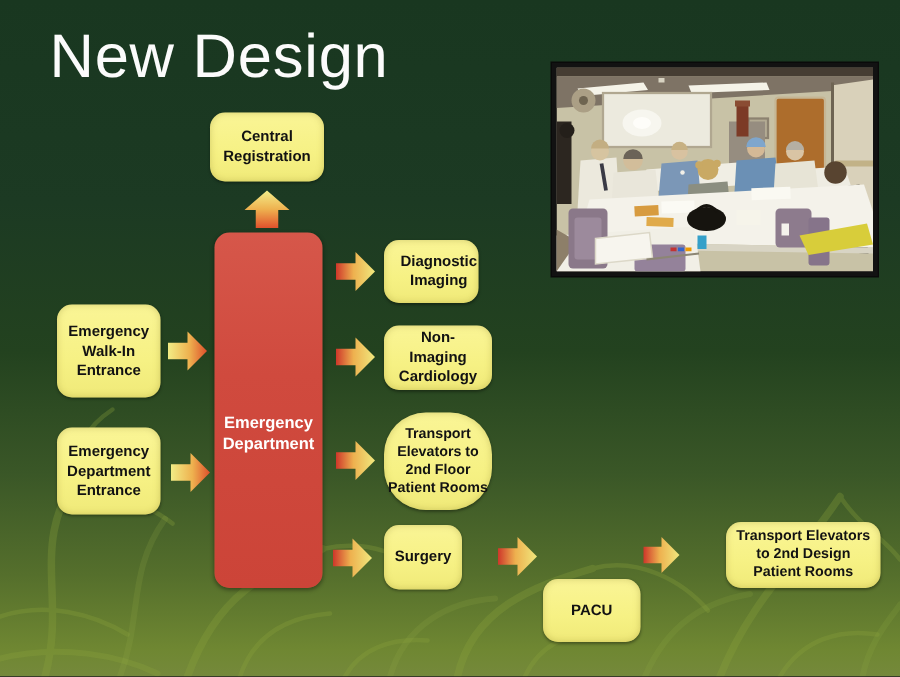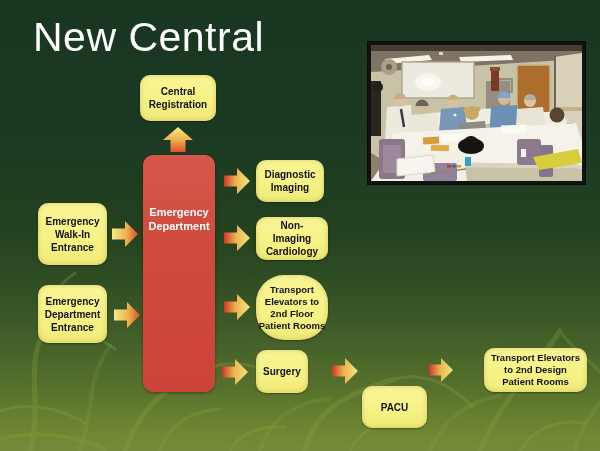--- a/index.html
+++ b/index.html
@@ -25,28 +25,28 @@
     color:#121212;font-weight:700;text-align:center;
   }
   .node span{display:block;}
   .fs10{font-size:10px;line-height:13px;}
   .fs95{font-size:9.5px;line-height:12px;}
   .center-node{
     position:absolute;left:143px;top:155px;width:72px;height:237px;
     background:linear-gradient(180deg,#d6574a 0%,#d04a3e 40%,#cc4438 100%);
     border-radius:10px;box-shadow:0 1px 3px rgba(0,0,0,.4);
     color:#ffffff;font-weight:700;font-size:11px;line-height:14px;text-align:center;
-    box-sizing:border-box;padding-top:50px;
+    box-sizing:border-box;padding-top:120px;
   }
   .arrows{position:absolute;left:0;top:0;width:600px;height:451px;pointer-events:none;}
   
   .n-central{left:140px;top:75px;width:76px;height:46px;}
   .n-walkin{left:38px;top:203px;width:69px;height:62px;}
   .n-ambulance{left:38px;top:285px;width:69px;height:58px;}
-  .n-diagnostic{left:256px;top:160px;width:68px;height:42px;}
+  .n-diagnostic{left:256px;top:160px;width:53px;height:42px;padding-left:10px;}
   .n-cardiology{left:256px;top:217px;width:72px;height:43px;}
   .n-transport{left:256px;top:275px;width:72px;height:65px;border-radius:28px;}
   .n-surgery{left:256px;top:350px;width:52px;height:43px;}
   .n-pacu{left:362px;top:350px;width:65px;height:42px;margin-top:36px;}
   .n-transport-right{left:455px;top:348px;width:103px;height:44px;margin-left:29px;}
 </style>
 </head>
 <body>
 
 <div class="slide">
@@ -70,21 +70,21 @@
       <path d="M230,190 C240,172 260,164 285,166" stroke-width="3"></path>
     </g>
     <g stroke="#93ab46" fill="none" stroke-linecap="round" opacity="0.18">
       <path d="M80,190 C95,150 85,120 110,85" stroke-width="4"></path>
       <path d="M260,190 C270,155 300,140 330,138" stroke-width="4"></path>
       <path d="M430,190 C445,155 470,140 500,135" stroke-width="4"></path>
       <path d="M575,190 C580,165 595,150 600,142" stroke-width="4"></path>
     </g>
   </svg>
 
-  <h1 class="title">New Central</h1>
+  <h1 class="title">New Design</h1>
 
   <div class="photo-frame">
     <svg width="211" height="136" viewBox="0 0 211 136">
 
       <rect x="0" y="0" width="211" height="136" fill="#c8c2a6"></rect>
       <rect x="0" y="0" width="211" height="6" fill="#463d33"></rect>
       <polygon points="0,6 211,6 211,14 0,27" fill="#7e7365"></polygon>
       <polygon points="14,14 58,10 61,15 17,19" fill="#f5f3e8"></polygon>
       <polygon points="88,12 140,10 142,15 90,17" fill="#f5f3e8"></polygon>
       <rect x="68" y="7" width="4" height="3" fill="#d8d3c2"></rect>

